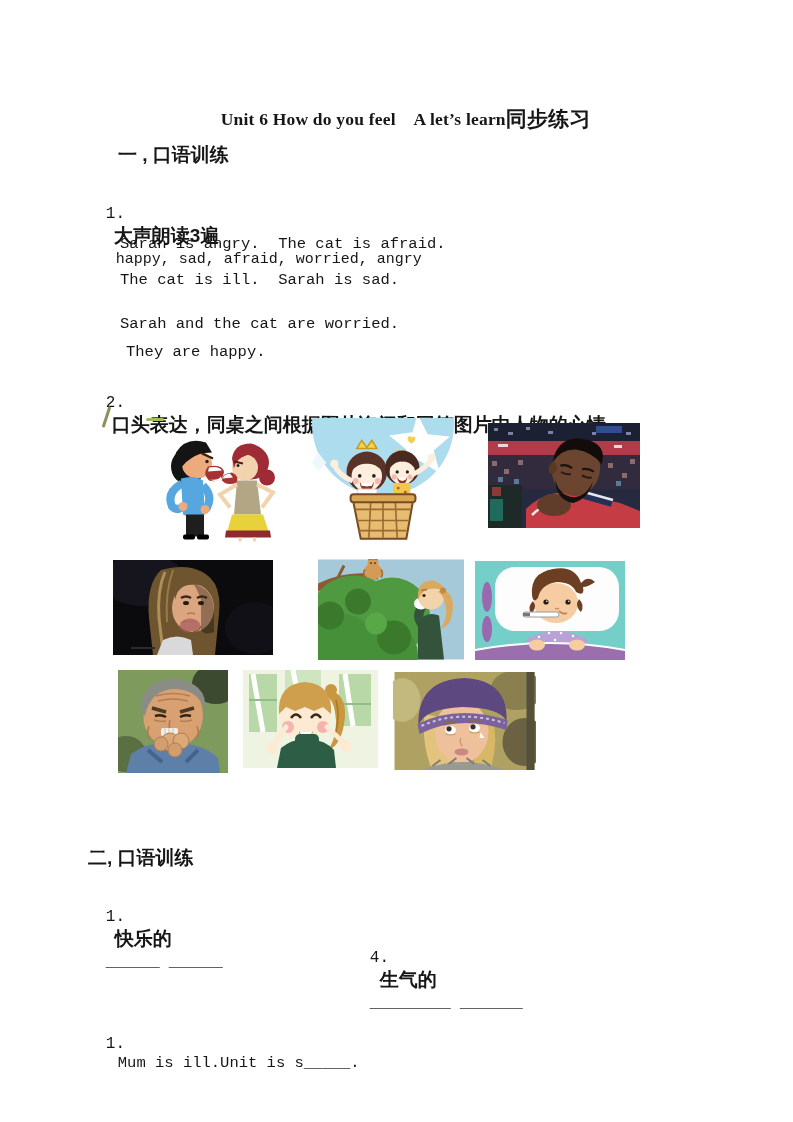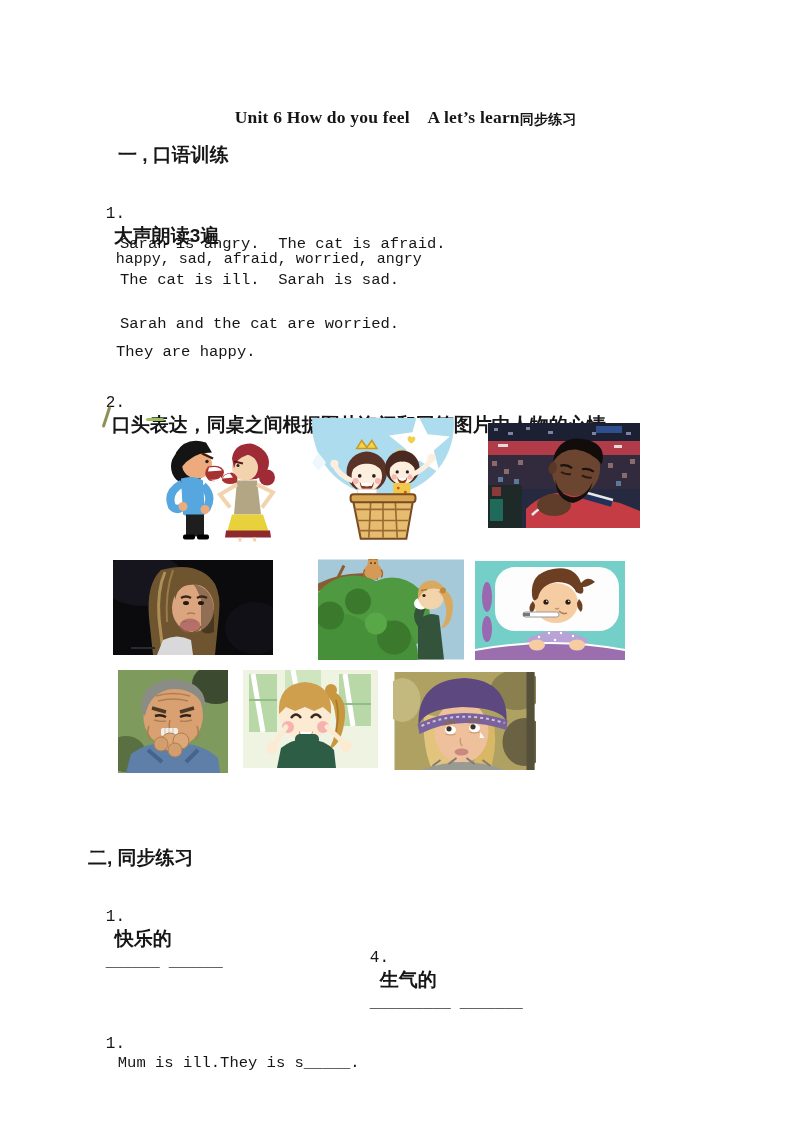--- a/index.html
+++ b/index.html
@@ -2,21 +2,21 @@
 <html><head>
 <meta charset="utf-8">
 <style>
   * { margin:0; padding:0; box-sizing:border-box; }
   html,body { background:#ffffff; }
   .page { position:relative; width:793px; height:1122px; background:#fff;
           font-family:"Liberation Sans", sans-serif; color:#161616; overflow:hidden; }
   .abs { position:absolute; white-space:pre; }
   .title-line { width:793px; text-align:center; font-family:"Liberation Serif", serif;
                 font-weight:bold; font-size:17.5px; letter-spacing:.2px; }
-  .title-zh { font-family:Liberation Serif, serif; font-size:14px; font-weight:bold;
+  .title-zh { font-family:Liberation Serif, serif; font-size:21px; font-weight:bold;
               vertical-align:-1px; }
   .h-zh  { font-weight:bold; font-size:19px; }
   .num   { font-family:"Liberation Mono", monospace; font-size:16px; }
   .zh-b  { font-weight:bold; font-size:19px; }
   .words { font-family:"Liberation Mono", monospace; font-size:15px; margin-left:10px;text-align:center; }
   .sent  { font-family:"Liberation Mono", monospace; font-size:15.5px; }
   .blank { font-family:"Liberation Mono", monospace; font-size:15px; letter-spacing:0; }
   .fillx { font-family:"Liberation Mono", monospace; font-size:15.5px; margin-left:12px; }
   svg { display:block; }
   .pen1 { width:3px; height:22px; background:#8f9057; transform:rotate(18deg); border-radius:2px; }
@@ -35,21 +35,21 @@
 
   <div class="abs" style="top:186px; left:88px;">
     <span class="num">1.</span>
     <span class="zh-b" style="margin-left:8px;">大声朗读3遍</span>
     <span class="words">happy, sad, afraid, worried, angry</span>
   </div>
 
   <div class="abs sent" style="top:235px; left:120px;">Sarah is angry.  The cat is afraid.</div>
   <div class="abs sent" style="top:271px; left:120px;">The cat is ill.  Sarah is sad.</div>
   <div class="abs sent" style="top:315px; left:120px;">Sarah and the cat are worried.</div>
-  <div class="abs sent" style="top:343px; left:116px;">They are happy.</div>
+  <div class="abs sent" style="top:343px; left:126px;">They are happy.</div>
 
   <div class="abs" style="top:375px; left:88px;">
     <span class="num">2.</span>
     <span class="zh-b" style="margin-left:6px;">口头表达，同桌之间根据图片询问和回答图片中人物的心情</span>
   </div>
 
   <div class="abs pen1" style="top:406px; left:105px;"></div>
   <div class="abs pen2" style="top:418px; left:146px;"></div>
 
   <svg class="abs" style="top:422px; left:150px;" width="140" height="121" viewBox="0 0 140 120" role="img">
@@ -323,32 +323,32 @@
     <circle cx="54.5" cy="56.8" r="2.6" fill="#3a3026"></circle>
     <circle cx="78.5" cy="54.8" r="2.6" fill="#3a3026"></circle>
     <path d="M51 62 Q56 64 61 62 M75 60 Q80 62 85 60" stroke="#c89a72" stroke-width="1.2" fill="none"></path>
     <path d="M86 60 L90 66 L85 66 Z" fill="#ffffff" opacity=".9"></path>
     <path d="M66 66 Q65 72 68 74" stroke="#c89a72" stroke-width="1.4" fill="none"></path>
     <ellipse cx="67" cy="80" rx="7" ry="3.4" fill="#c98880"></ellipse>
     <path d="M28 98 Q68 82 110 98 Z" fill="#9a9a94"></path>
     <path d="M38 94 L46 88 M54 92 L62 86 M72 86 L80 92 M88 88 L96 94" stroke="#7e7e78" stroke-width="2"></path>
   </svg>
 
-  <div class="abs h-zh" style="top:845px; left:88px;">二, 同步练习</div>
+  <div class="abs h-zh" style="top:845px; left:88px;">二, 口语训练</div>
 
   <div class="abs" style="top:889px; left:88px;">
     <span class="num">1.</span>
     <span class="zh-b" style="margin-left:9px;">快乐的</span>
     <span class="blank">______ ______</span>
   </div>
   <div class="abs" style="top:930px; left:352px;">
     <span class="num">4.</span>
     <span class="zh-b" style="margin-left:10px;">生气的</span>
     <span class="blank">_________ _______</span>
   </div>
 
 
   <div class="abs" style="top:1016px; left:88px;">
     <span class="num">1.</span>
-    <span class="fillx">Mum is ill.They is s_____.</span>
+    <span class="fillx">Mum is ill.Unit is s_____.</span>
   </div>
 
 </div>
 
 </body></html>

